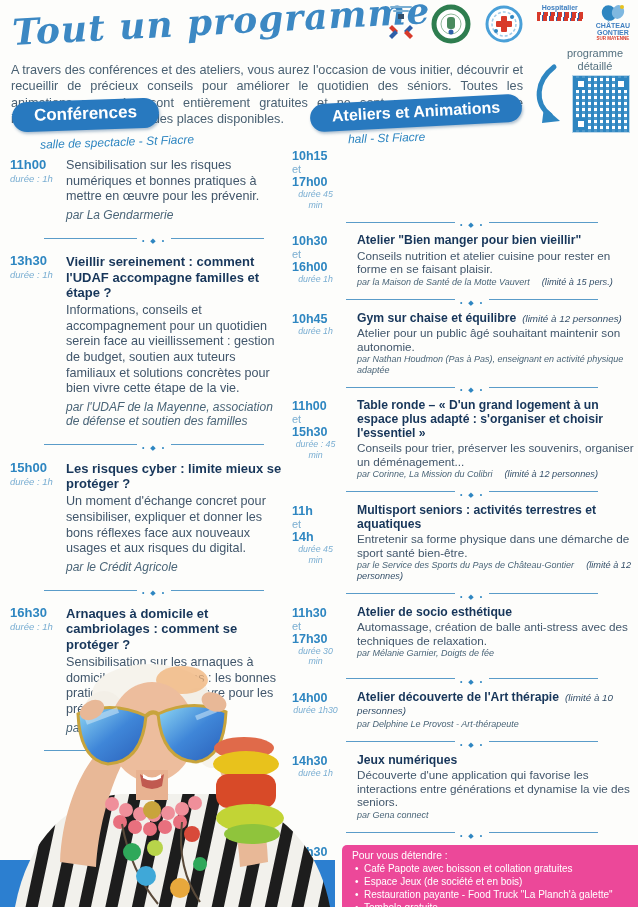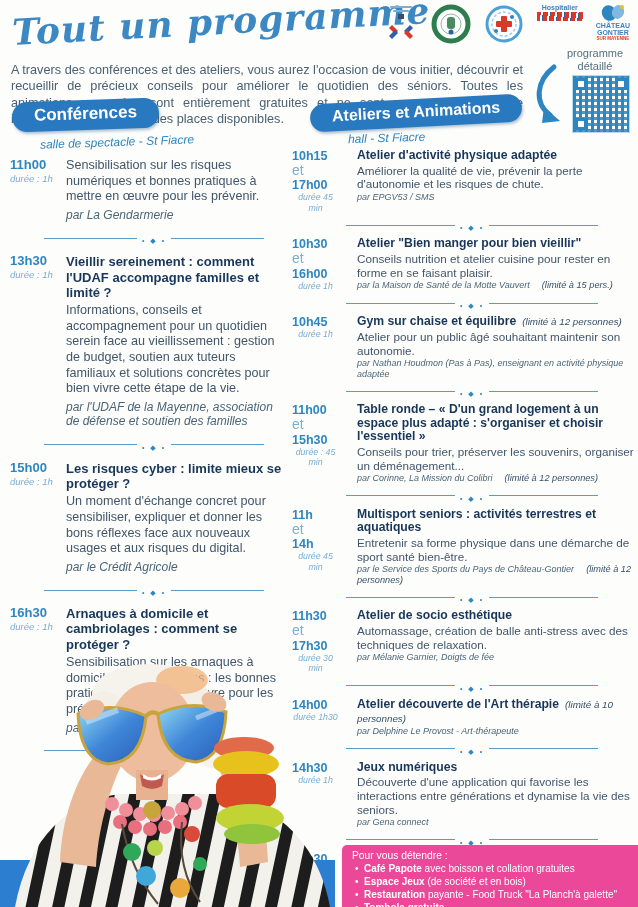--- a/index.html
+++ b/index.html
@@ -42,21 +42,21 @@
     box-shadow:1px 2px 3px rgba(30,80,130,.35);
   }
   .banner.left{font-size:17px;margin-left:2px;}
   .banner.right{font-size:16px;margin-left:18px;transform:rotate(-3deg);}
   .loc{font-style:italic;color:#2e86c1;font-size:12px;margin:5px 0 9px 30px;transform:rotate(-2deg);width:max-content;}
   .loc.right{margin:4px 0 4px 56px;}
   
   .entry{display:flex;gap:8px;}
   .time-col{width:48px;flex:none;}
   .time{color:#2e86c1;font-weight:700;font-size:13px;line-height:1.15;}
-  .et{color:#7aaed2;font-size:14px;line-height:1.1;}
+  .et{color:#7aaed2;font-size:11px;line-height:1.1;}
   .duration{color:#7aaed2;font-style:italic;font-size:9.5px;line-height:1.2;}
   .body-col{flex:1;min-width:0;}
   .entry h3{margin:0 0 3px;font-size:13px;line-height:1.18;color:#17365a;}
   .entry p{margin:0 0 3px;font-size:12.6px;line-height:1.24;color:#41566b;}
   .speaker{font-size:12px;font-style:italic;color:#4a6578;line-height:1.2;}
   .divider{display:flex;align-items:center;margin:7px 24px 7px 34px;}
   .divider::before,.divider::after{content:"";flex:1;height:1px;background:#5a9cc9;}
   .orn::before{content:"• ◆ •";color:#2e86c1;font-size:7px;padding:0 5px;letter-spacing:2px;}
   
   .col-right .entry{gap:18px;}
@@ -70,21 +70,21 @@
   .sp-limit{font-style:italic;font-size:9.2px;color:#35506a;margin-left:12px;}
   .divider.sm{margin:3px 36px 3px 54px;}
   
   .footer{
     position:absolute;left:342px;top:845px;width:308px;height:62px;box-sizing:border-box;
     background:#ec4899;color:#fff;padding:5px 10px 4px;border-radius:5px 0 0 0;
   }
   .footer-title{font-size:10.3px;margin-bottom:1px;}
   .f-item{font-size:10px;line-height:1.3;padding-left:12px;position:relative;}
   .f-bullet::before{content:"•";position:absolute;left:3px;top:0;}
-  .f-bold{font-weight:700;}
+  .f-bold{font-weight:400;}
   
   .photo{position:absolute;left:0;top:652px;width:335px;height:255px;}
 </style>
 </head>
 <body>
 
 <div class="page-title">Tout un programme</div>
 
 <div class="logos">
   <div class="logo">
@@ -167,21 +167,21 @@
   <div class="divider">
       <span class="orn"></span>
     </div>
 
   <div class="entry">
     <div class="time-col">
         <div class="time">13h30</div>
         <div class="duration">durée : 1h</div>
       </div>
     <div class="body-col">
-        <h3>Vieillir sereinement : comment l'UDAF accompagne familles et limité ?</h3>
+        <h3>Vieillir sereinement : comment l'UDAF accompagne familles et étape ?</h3>
         <p>Informations, conseils et accompagnement pour un quotidien serein face au vieillissement : gestion de budget, soutien aux tuteurs familiaux et solutions concrètes pour bien vivre cette étape de la vie.</p>
         <div class="speaker">par l'UDAF de la Mayenne, association de défense et soutien des familles</div>
       </div>
   </div>
   <div class="divider">
       <span class="orn"></span>
     </div>
 
   <div class="entry">
     <div class="time-col">
@@ -217,25 +217,20 @@
 <div class="col-right">
   <div class="banner right">Ateliers et Animations</div>
   <div class="loc right">hall - St Fiacre</div>
 
   <div class="entry">
     <div class="time-col">
         <div class="time">10h15</div>
         <div class="et">et</div>
         <div class="time">17h00</div>
         <div class="duration">durée 45 min</div>
-      </div>
-    <div class="body-col">
-        <h3><span>Atelier d'activité physique adaptée</span><span class="limit"></span></h3>
-        <p>Améliorer la qualité de vie, prévenir la perte d'autonomie et les risques de chute.</p>
-        <div class="speaker"><span>par EPGV53 / SMS</span><span class="sp-limit"></span></div>
       </div>
   </div>
   <div class="divider sm">
       <span class="orn"></span>
     </div>
 
   <div class="entry">
     <div class="time-col">
         <div class="time">10h30</div>
         <div class="et">et</div>

